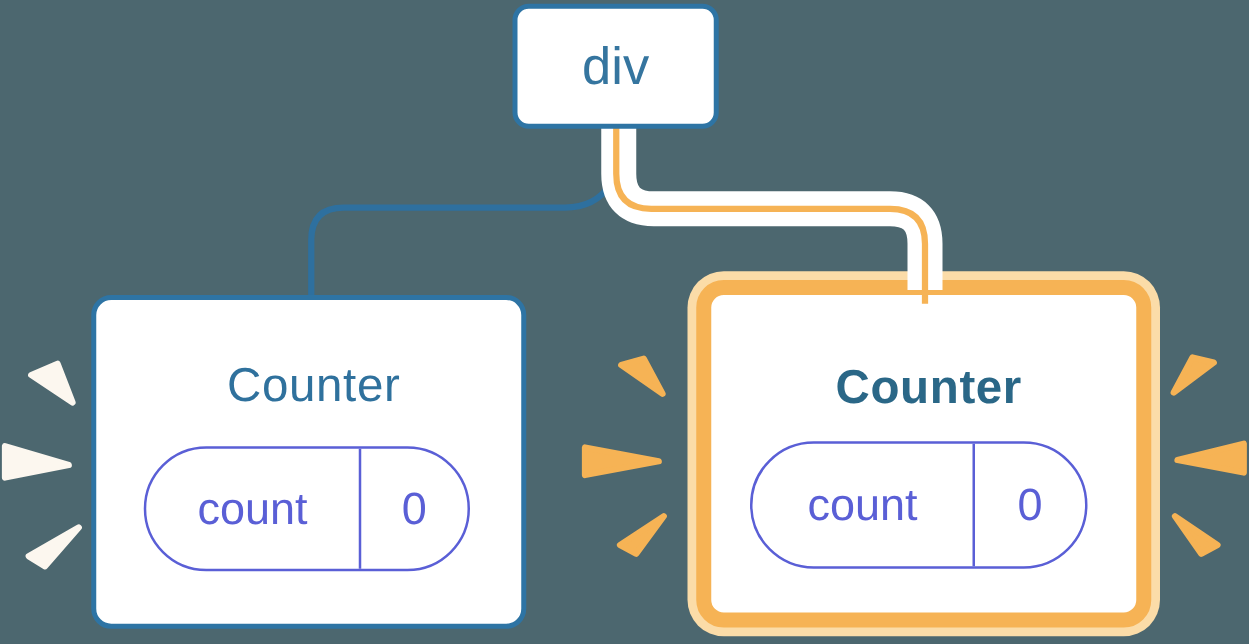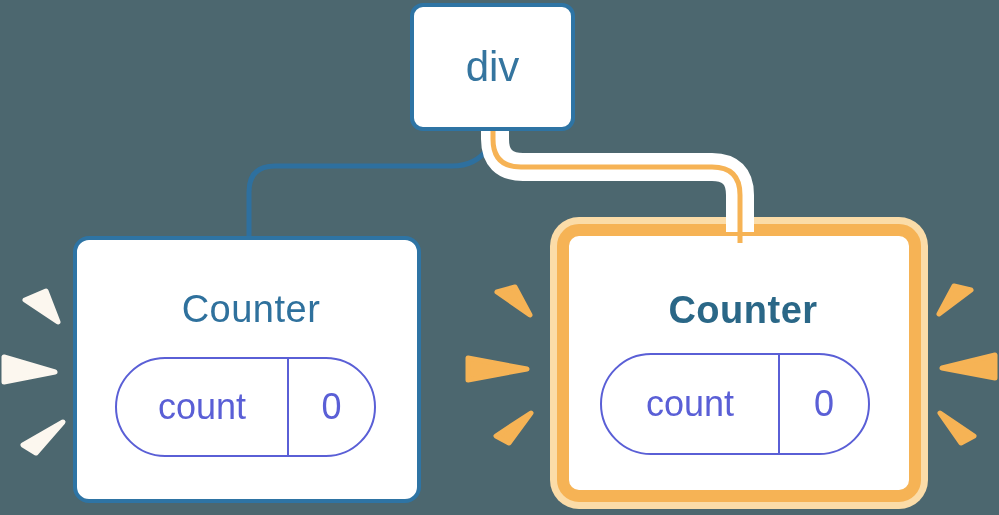--- a/index.html
+++ b/index.html
@@ -4,21 +4,21 @@
 <style>
   html,body{margin:0;padding:0;background:#4C676F;}
   .stage{
     position:relative;width:999px;height:515px;overflow:hidden;
     background:#4C676F;
     font-family:"Liberation Sans", sans-serif;
   }
   .stage svg.layer{position:absolute;left:0;top:0;z-index:2;}
   .node{position:absolute;background:#FFFFFF;box-sizing:border-box;}
   .node-root{
-    left:410px;top:3px;width:165px;height:128px;
+    left:410px;top:3px;width:165px;height:100px;
     border:4px solid #2E74A4;border-radius:13px;z-index:3;
     display:flex;align-items:center;justify-content:center;
     color:#35759F;font-size:42px;line-height:1;
   }
   .node-left{
     left:73px;top:236px;width:348px;height:267px;
     border:4px solid #2E74A4;border-radius:16px;z-index:3;
   }
   .node-right{
     left:557px;top:224px;width:364px;height:278px;

